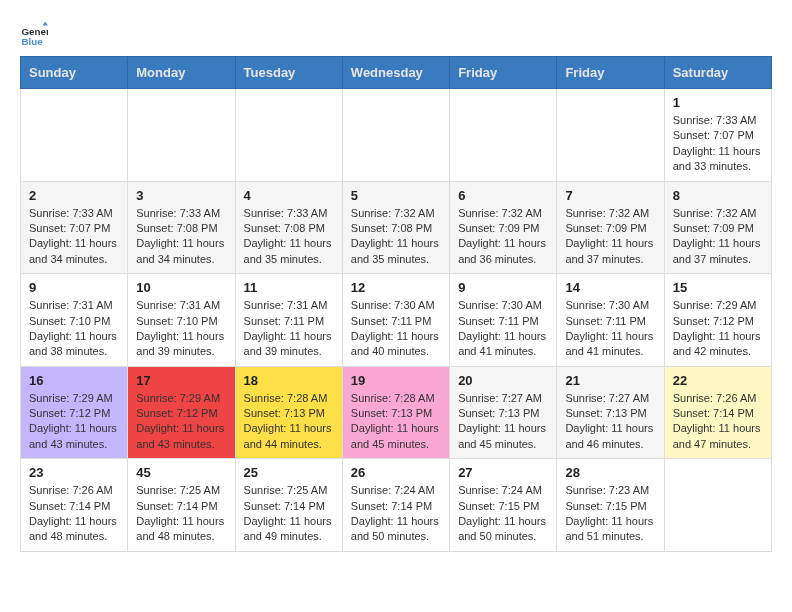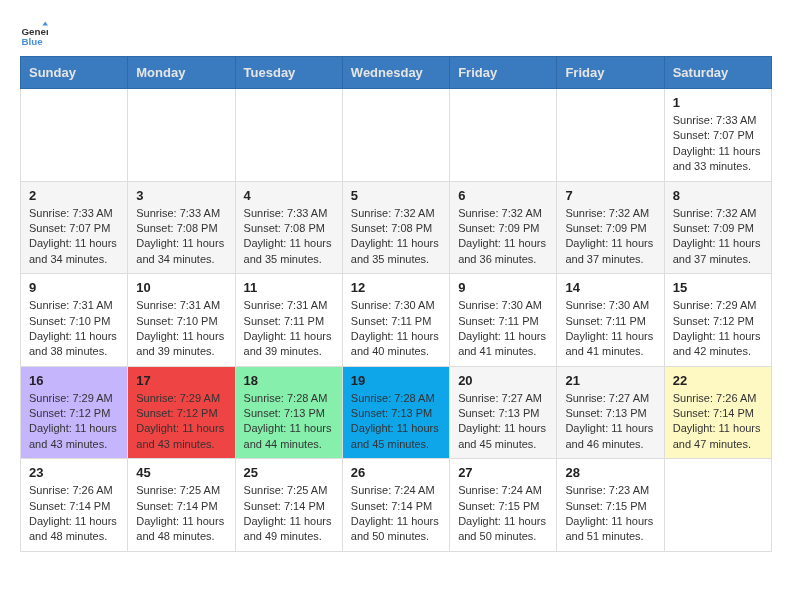--- a/index.html
+++ b/index.html
@@ -222,27 +222,27 @@
           <div class="day-info" style="white-space: pre-line;">Sunrise: 7:29 AM
 Sunset: 7:12 PM
 Daylight: 11 hours and 43 minutes.</div>
         </td>
         <td style="background: #ef4444;">
           <div class="day-number">17</div>
           <div class="day-info" style="white-space: pre-line;">Sunrise: 7:29 AM
 Sunset: 7:12 PM
 Daylight: 11 hours and 43 minutes.</div>
         </td>
-        <td style="background: #86efac;">
+        <td style="background: #fde047;">
           <div class="day-number">18</div>
           <div class="day-info" style="white-space: pre-line;">Sunrise: 7:28 AM
 Sunset: 7:13 PM
 Daylight: 11 hours and 44 minutes.</div>
         </td>
-        <td style="background: #0ea5e9;">
+        <td style="background: #f9a8d4;">
           <div class="day-number">19</div>
           <div class="day-info" style="white-space: pre-line;">Sunrise: 7:28 AM
 Sunset: 7:13 PM
 Daylight: 11 hours and 45 minutes.</div>
         </td>
         <td style="background: rgb(245, 245, 245);">
           <div class="day-number">20</div>
           <div class="day-info" style="white-space: pre-line;">Sunrise: 7:27 AM
 Sunset: 7:13 PM
 Daylight: 11 hours and 45 minutes.</div>

